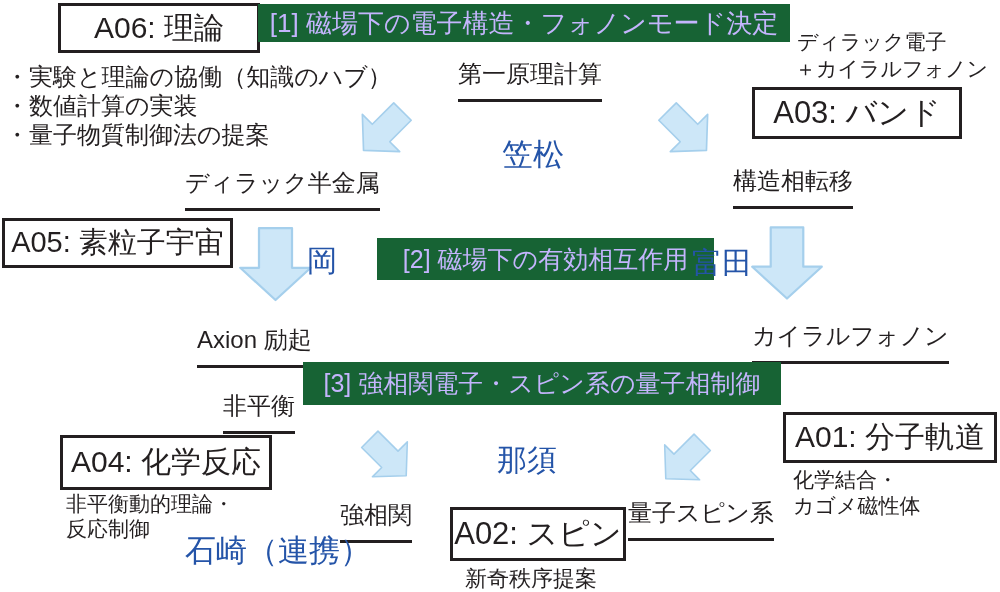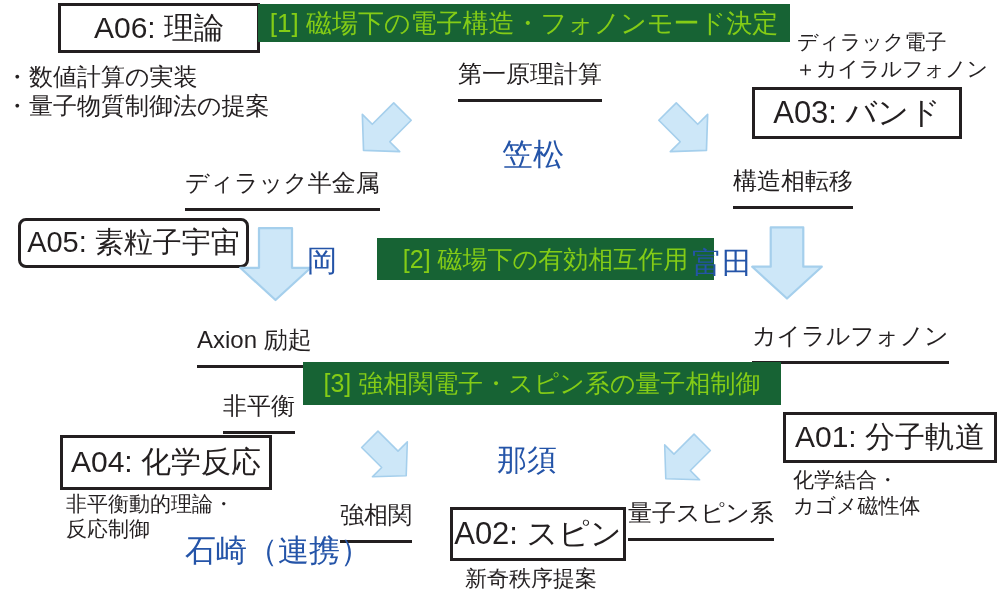--- a/index.html
+++ b/index.html
@@ -15,21 +15,21 @@
   .abs{position:absolute;box-sizing:border-box;}
   .gbox{
     border:3px solid var(--ink);
     background:#ffffff;
     display:flex;align-items:center;justify-content:center;
     font-size:30px;
     white-space:nowrap;
   }
   .phase{
     background:var(--green);
-    color:#84cc16;
+    color:#c4b5fd;
     display:flex;align-items:center;justify-content:center;
     font-size:25px;
     padding:4px 10px;
     white-space:nowrap;
   }
   .kw{
     font-size:24px;
     border-bottom:3px solid var(--ink);
     padding-bottom:9px;
     white-space:nowrap;
@@ -59,20 +59,21 @@
   </div>
 
   <div class="abs phase" style="left:258px;top:4px;width:532px;height:38px;font-size:26px;">
     <span>[1] 磁場下の電子構造・フォノンモード決定</span>
   </div>
 
   <div class="abs note" style="left:797px;top:28px;">ディラック電子</div>
   <div class="abs note" style="left:795px;top:55px;">＋カイラルフォノン</div>
 
   <div class="abs bullets" style="left:5px;top:62px;">
+    <div>・実験と理論の協働（知識のハブ）</div>
     <div>・数値計算の実装</div>
     <div>・量子物質制御法の提案</div>
   </div>
 
   <div class="abs kw" style="left:458px;top:58px;">第一原理計算</div>
 
   <div class="abs gbox" style="left:752px;top:87px;width:210px;height:52px;font-size:31px;">
     <span>A03: バンド</span>
   </div>
 
@@ -83,21 +84,21 @@
   </svg>
 
   <svg class="abs arrow" style="left:646px;top:92px;" width="82" height="78" viewBox="0 0 100 100">
     <polygon transform="translate(50 50) rotate(-45) scale(0.72)" points="-22,-49 22,-49 22,5 47,5 0,49 -47,5 -22,5"></polygon>
   </svg>
 
   <div class="abs kw" style="left:185px;top:167px;">ディラック半金属</div>
 
   <div class="abs kw" style="left:733px;top:165px;">構造相転移</div>
 
-  <div class="abs gbox" style="left:18px;top:218px;width:231px;height:50px;font-size:29px;border-radius:8px;">
+  <div class="abs gbox" style="left:2px;top:218px;width:231px;height:50px;font-size:29px;">
     <span>A05: 素粒子宇宙</span>
   </div>
 
   <svg class="abs arrow" style="left:238px;top:226px;" width="75" height="76" viewBox="0 0 100 100">
     <polygon points="28,2 72,2 72,55 97,55 50,98 3,55 28,55"></polygon>
   </svg>
 
   <div class="abs name" style="left:307px;top:241px;">岡</div>
 
   <div class="abs phase" style="left:348px;top:238px;width:337px;height:42px;margin-left:29px;">

